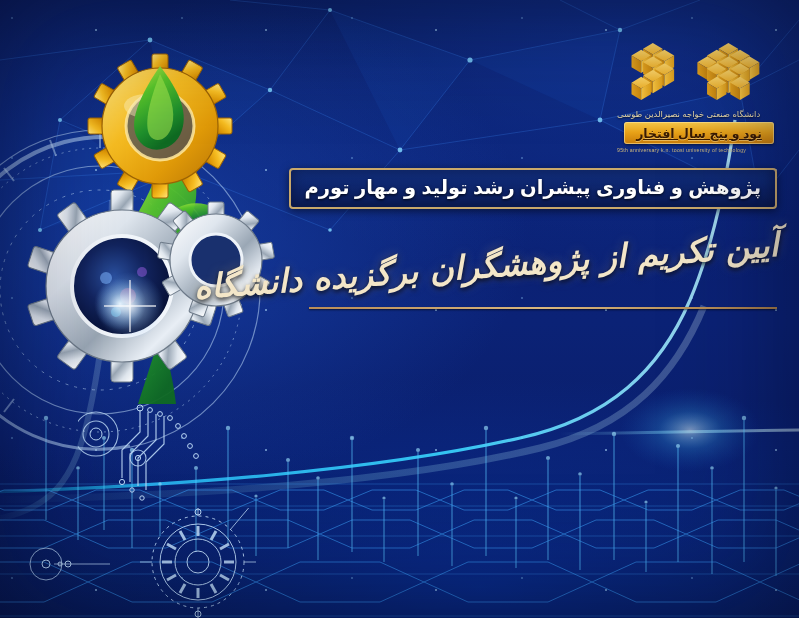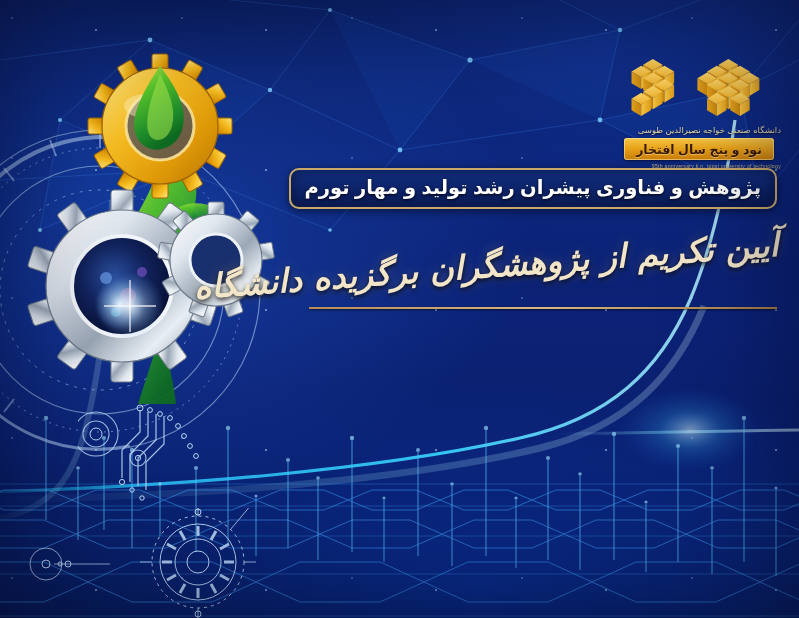--- a/index.html
+++ b/index.html
@@ -47,51 +47,52 @@
   .bars line{stroke:#59c6ff;stroke-width:1.1;}
   .bars circle{fill:#9fe4ff;}
 
   .hud{position:absolute;}
   .hud circle,.hud path,.hud line{fill:none;stroke:#b9d6f5;}
 
   
   .emblem{position:absolute;left:10px;top:48px;width:300px;height:360px;}
 
   
-  .logo{position:absolute;right:18px;top:56px;width:164px;text-align:right;}
+  .logo{position:absolute;right:18px;top:40px;width:164px;text-align:left;}
   .logo .cubes{height:62px;}
   .logo .uni-name{
     color:#e6d7a8;font-size:8.5px;letter-spacing:.2px;
     margin-top:3px;white-space:nowrap;direction:rtl;
     text-shadow:0 1px 2px rgba(0,0,0,.7);
   }
   .logo .ribbon{
     margin:3px auto 0;width:150px;height:22px;
     background:linear-gradient(180deg,#f6c84a 0%,#e8a218 48%,#c87c0a 100%);
     border-radius:3px;
     box-shadow:0 1px 3px rgba(0,0,0,.55), inset 0 0 0 1px rgba(255,235,170,.55);
     display:flex;align-items:center;justify-content:center;
   }
   .logo .ribbon span{
     color:#3a1b00;font-size:12.5px;font-weight:bold;direction:rtl;
     text-shadow:0 1px 0 rgba(255,230,160,.5);
+    text-decoration:underline;
   }
   .logo .en{
     color:#cfb97d;font-size:5.2px;letter-spacing:.25px;margin-top:3px;
     direction:ltr;white-space:nowrap;
   }
 
   
   .textblock{position:absolute;right:22px;top:168px;width:505px;direction:rtl;}
 
   .slogan{
     display:inline-block;
     background:linear-gradient(180deg,#123182 0%,#0d2368 55%,#0a1c57 100%);
     border:2px solid #c9a86a;
-    border-radius:10px;
+    border-radius:4px;
     padding:6px 14px 8px;
     box-shadow:0 2px 8px rgba(0,0,0,.55), inset 0 0 14px rgba(10,20,60,.8);
   }
   .slogan span{
     color:#ffffff;font-size:19.5px;font-weight:bold;letter-spacing:0;
     text-shadow:0 1px 3px rgba(0,0,0,.85);white-space:nowrap;
   }
 
   .headline{
     margin-top:16px;height:78px;position:relative;

